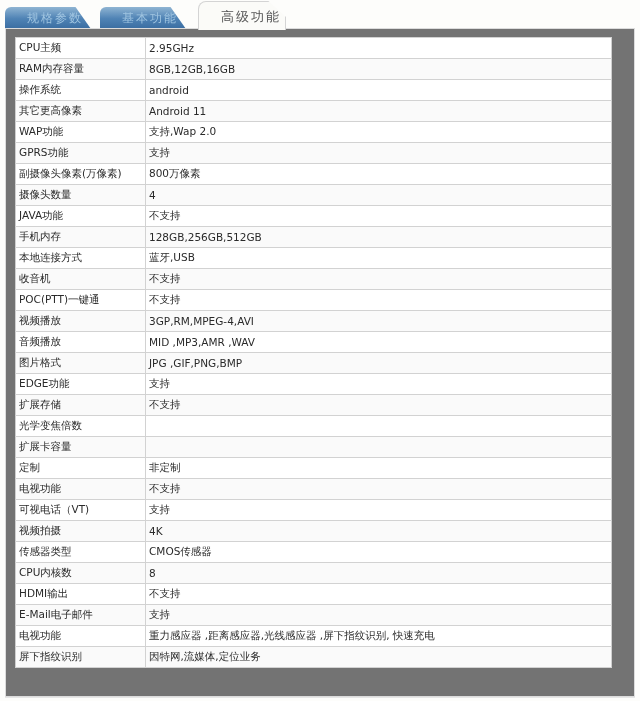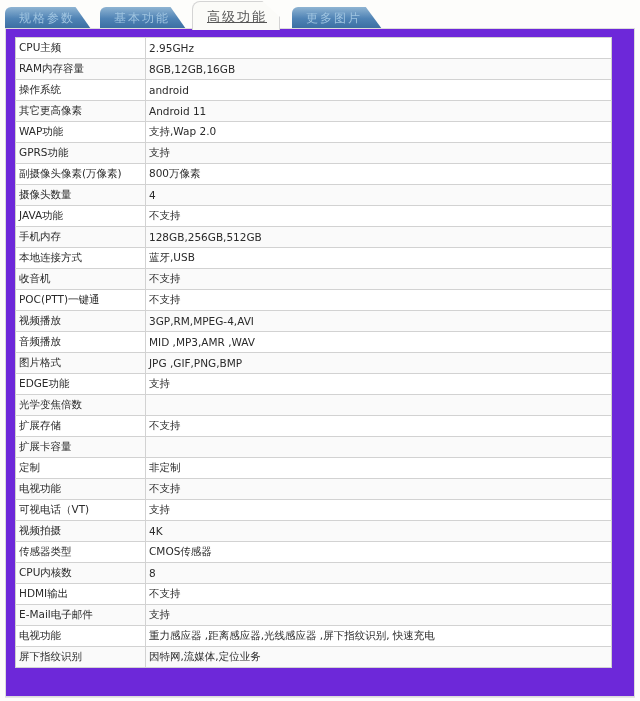--- a/index.html
+++ b/index.html
@@ -7,47 +7,47 @@
       width: 640px; height: 701px; overflow: hidden;
       background: #fdfdfb;
       font-family: "DejaVu Sans", "Liberation Sans", sans-serif;
       color: #222;
     }
     .tabs {
       position: absolute; left: 0; top: 0; width: 640px; height: 29px;
     }
     .tab {
       position: absolute; top: 7px; height: 22px;
-      padding-left: 14px;
+      padding-left: 22px;
       font-size: 12px; line-height: 22px; letter-spacing: 2px;
       color: #9fc4e0;
       background: linear-gradient(to bottom, #8fb4d2 0%, #4f83b5 55%, #3c6fa3 100%);
       border-top-left-radius: 6px;
       clip-path: polygon(0 0, 82% 0, 100% 100%, 0 100%);
       border-bottom: 1px solid #d8d8d8;
       cursor: pointer;
     }
     .tab.active {
       top: 1px; height: 29px;
       background: #fbfbf8;
       color: #555;
       font-size: 13px; line-height: 30px;
       border: 1px solid #d4d4d4; border-bottom: none;
       border-top-left-radius: 8px;
       clip-path: polygon(0 0, 80% 0, 100% 55%, 100% 100%, 0 100%);
       z-index: 3;
     }
     .tab-0 { left: 5px;   width: 86px; }
     .tab-1 { left: 100px; width: 86px; }
-    .tab-2 { left: 192px; width: 88px; text-decoration: underline; }
+    .tab-2 { left: 198px; width: 88px; }
     .tab-3 { left: 292px; width: 90px; }
 
     .panel {
       position: absolute; left: 5px; top: 28px; width: 630px; height: 669px;
-      background: #6d28d9;
+      background: #737373;
       border: 1px solid #dcdcdc;
       box-shadow: 0 1px 0 #e6e6e6;
     }
     table.specs {
       position: absolute; left: 9px; top: 8px; width: 597px;
       border-collapse: collapse;
       font-size: 11px;
       background: #fff;
       border: 1px solid #cfcfcf;
     }
@@ -68,21 +68,20 @@
     }
     table.specs td.value { color: #2a2a2a; }
     table.specs tr:nth-child(even) td { background: #fafafa; }
   </style>
 </head>
 <body>
 
 <div class="tabs">
   <div class="tab tab-0">规格参数</div>
   <div class="tab tab-1">基本功能</div>
-  <div class="tab tab-3">更多图片</div>
   <div class="tab tab-2 active">高级功能</div>
 </div>
 
 <div class="panel">
   <table class="specs">
     <tbody id="spec-body">
         <tr>
           <td class="label">CPU主频</td>
           <td class="value">2.95GHz</td>
         </tr>
@@ -144,26 +143,26 @@
         </tr>
         <tr>
           <td class="label">图片格式</td>
           <td class="value">JPG ,GIF,PNG,BMP</td>
         </tr>
         <tr>
           <td class="label">EDGE功能</td>
           <td class="value">支持</td>
         </tr>
         <tr>
+          <td class="label">扩展存储</td>
+          <td class="value">不支持</td>
+        </tr>
+        <tr>
           <td class="label">光学变焦倍数</td>
           <td class="value"></td>
-        </tr>
-        <tr>
-          <td class="label">扩展存储</td>
-          <td class="value">不支持</td>
         </tr>
         <tr>
           <td class="label">扩展卡容量</td>
           <td class="value"></td>
         </tr>
         <tr>
           <td class="label">定制</td>
           <td class="value">非定制</td>
         </tr>
         <tr>

